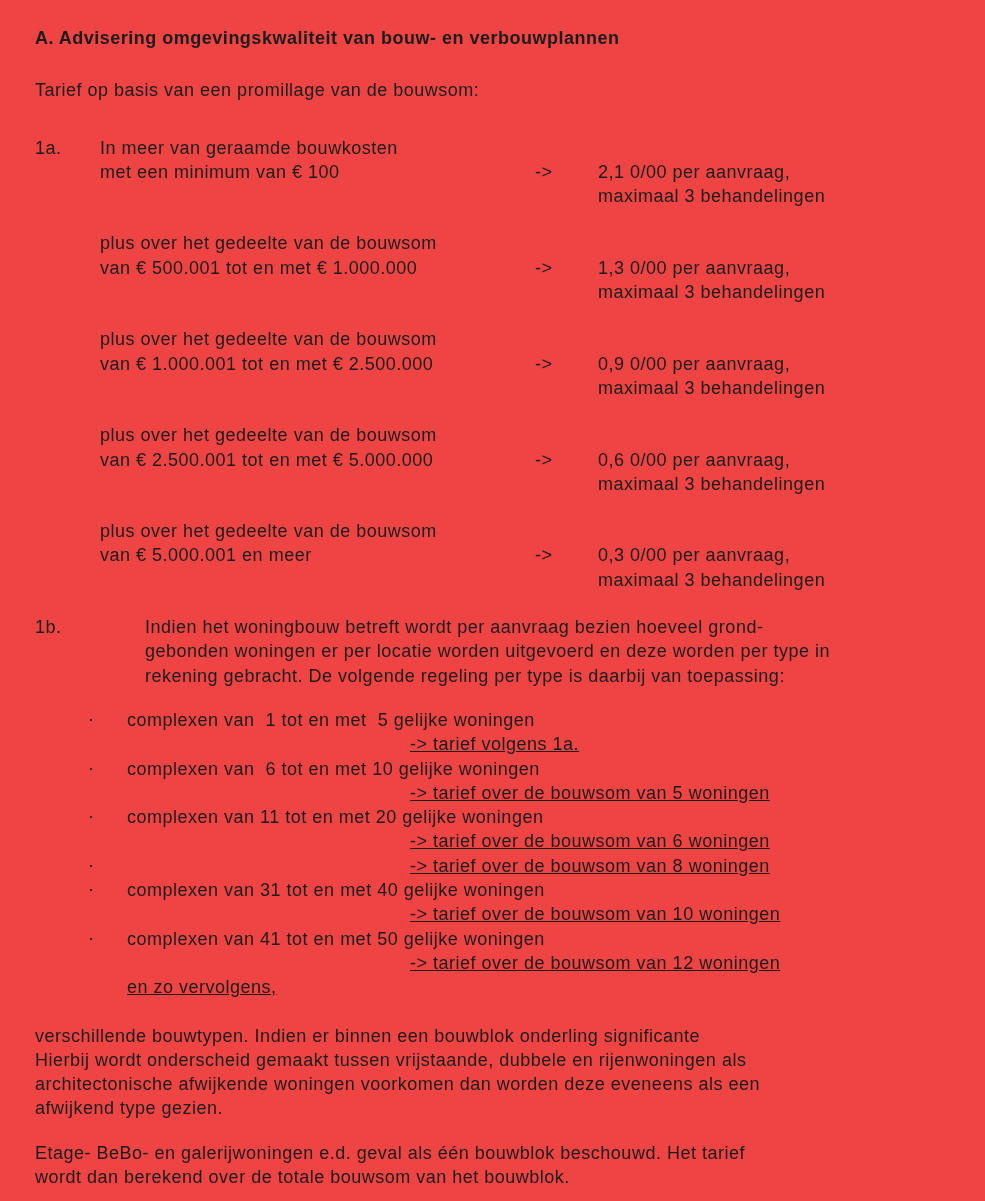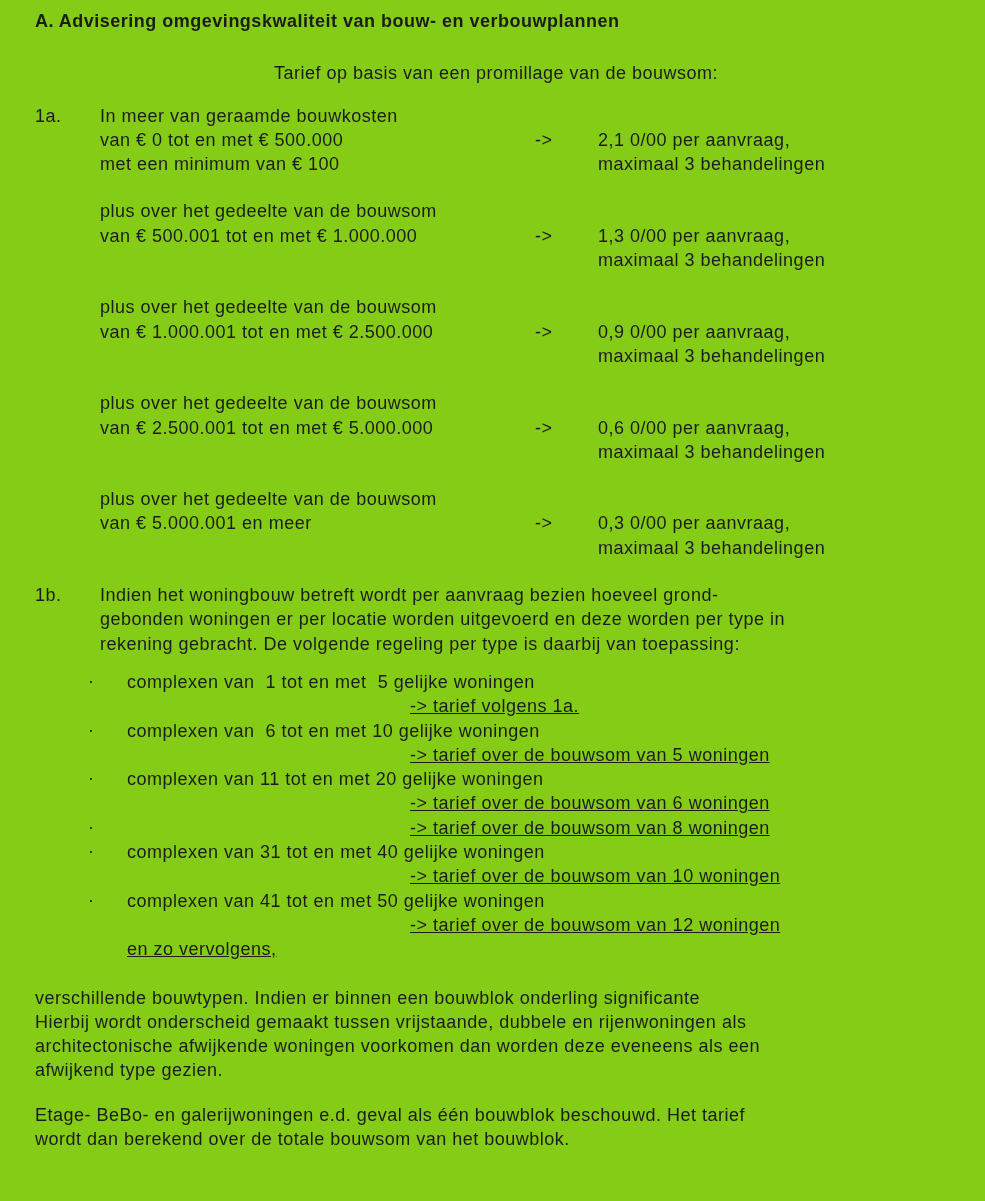--- a/index.html
+++ b/index.html
@@ -1,42 +1,42 @@
 <!DOCTYPE html>
 <html><head>
 <meta charset="utf-8">
 <style>
   html, body { margin: 0; padding: 0; background: #ffffff; }
   .page {
     width: 985px;
     height: 1201px;
     box-sizing: border-box;
-    padding: 9px 28px 0 35px;
-    background: #84cc16;
+    padding: 26px 28px 0 35px;
+    background: #ef4444;
     color: #1c1c1c;
     font-family: "Liberation Sans", sans-serif;
     font-size: 18px;
     line-height: 24.3px;
     letter-spacing: 0.5px;
     overflow: hidden;
   }
   .title { font-weight: bold; margin: 0 0 28px 0; }
-  .intro { margin: 0 0 18px 0; text-align: center; }
+  .intro { margin: 0 0 33px 0; }
 
   
   .tier { display: flex; margin-bottom: 23px; margin-top: 16px; }
   .tier .lbl   { width: 65px;  flex: none; }
   .tier .desc  { width: 435px; flex: none; }
   .tier .arrow { width: 63px;  flex: none; }
   .tier .rate  { flex: 1; }
   .offset-one  { padding-top: 24.3px; }
   .line { white-space: pre-wrap; }
 
   
-  .item-1b { display: flex; margin-bottom: 14px; }
+  .item-1b { display: flex; margin-bottom: 20px; gap: 45px; }
   .item-1b .lbl { width: 65px; flex: none; }
   .item-1b .body { flex: 1; }
 
   .bullet-row { position: relative; padding-left: 92px; }
   .bullet-row .dot { position: absolute; left: 53px; top: -1px; }
   .bullet-result { padding-left: 375px; text-decoration: underline; }
   .continuation { padding-left: 92px; margin-bottom: 24px; text-decoration: underline; }
 
   .para { margin: 0 0 20px 0; }
 </style>
@@ -46,21 +46,20 @@
 <div class="page">
 
   <div class="title">A. Advisering omgevingskwaliteit van bouw- en verbouwplannen</div>
 
   <div class="intro">Tarief op basis van een promillage van de bouwsom:</div>
 
   <div class="tier">
     <div class="lbl">1a.</div>
     <div class="desc">
       <div class="line">In meer van geraamde bouwkosten</div>
-      <div class="line">van € 0 tot en met € 500.000</div>
       <div class="line">met een minimum van € 100</div>
     </div>
     <div class="arrow offset-one">-&gt;</div>
     <div class="rate offset-one">
       <div class="line">2,1 0/00 per aanvraag,</div>
       <div class="line">maximaal 3 behandelingen</div>
     </div>
   </div>
 
   <div class="tier">

